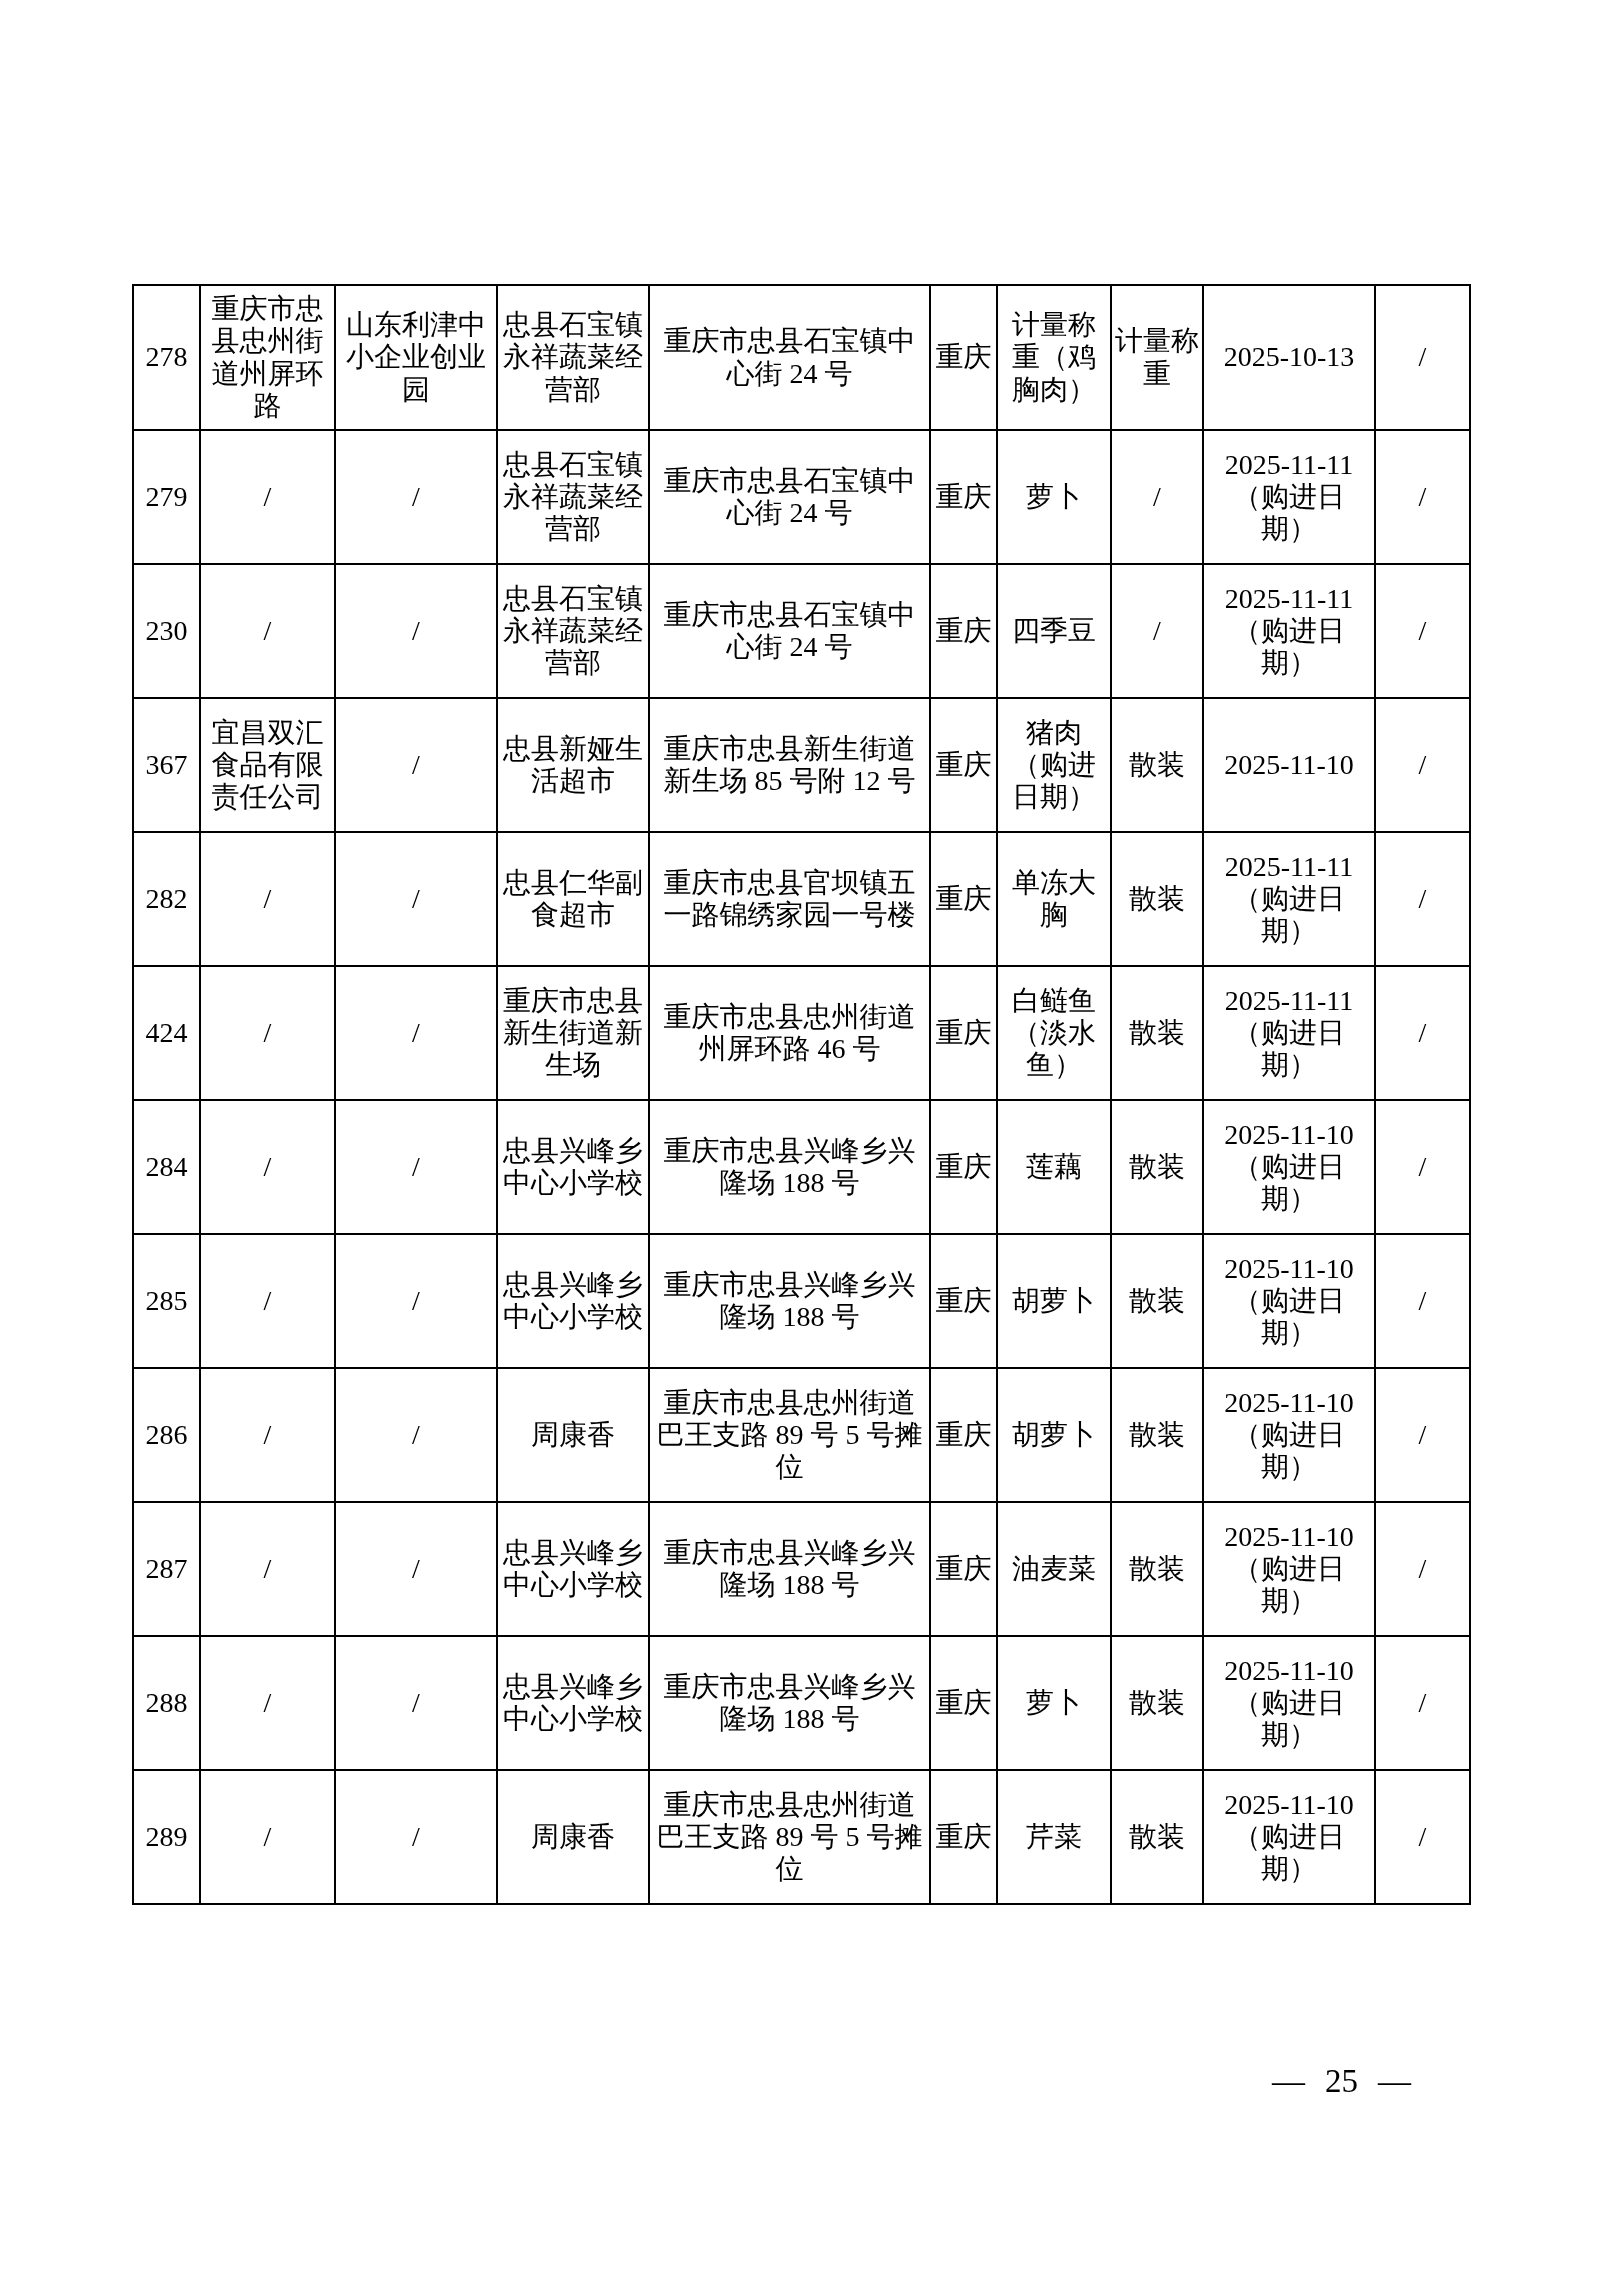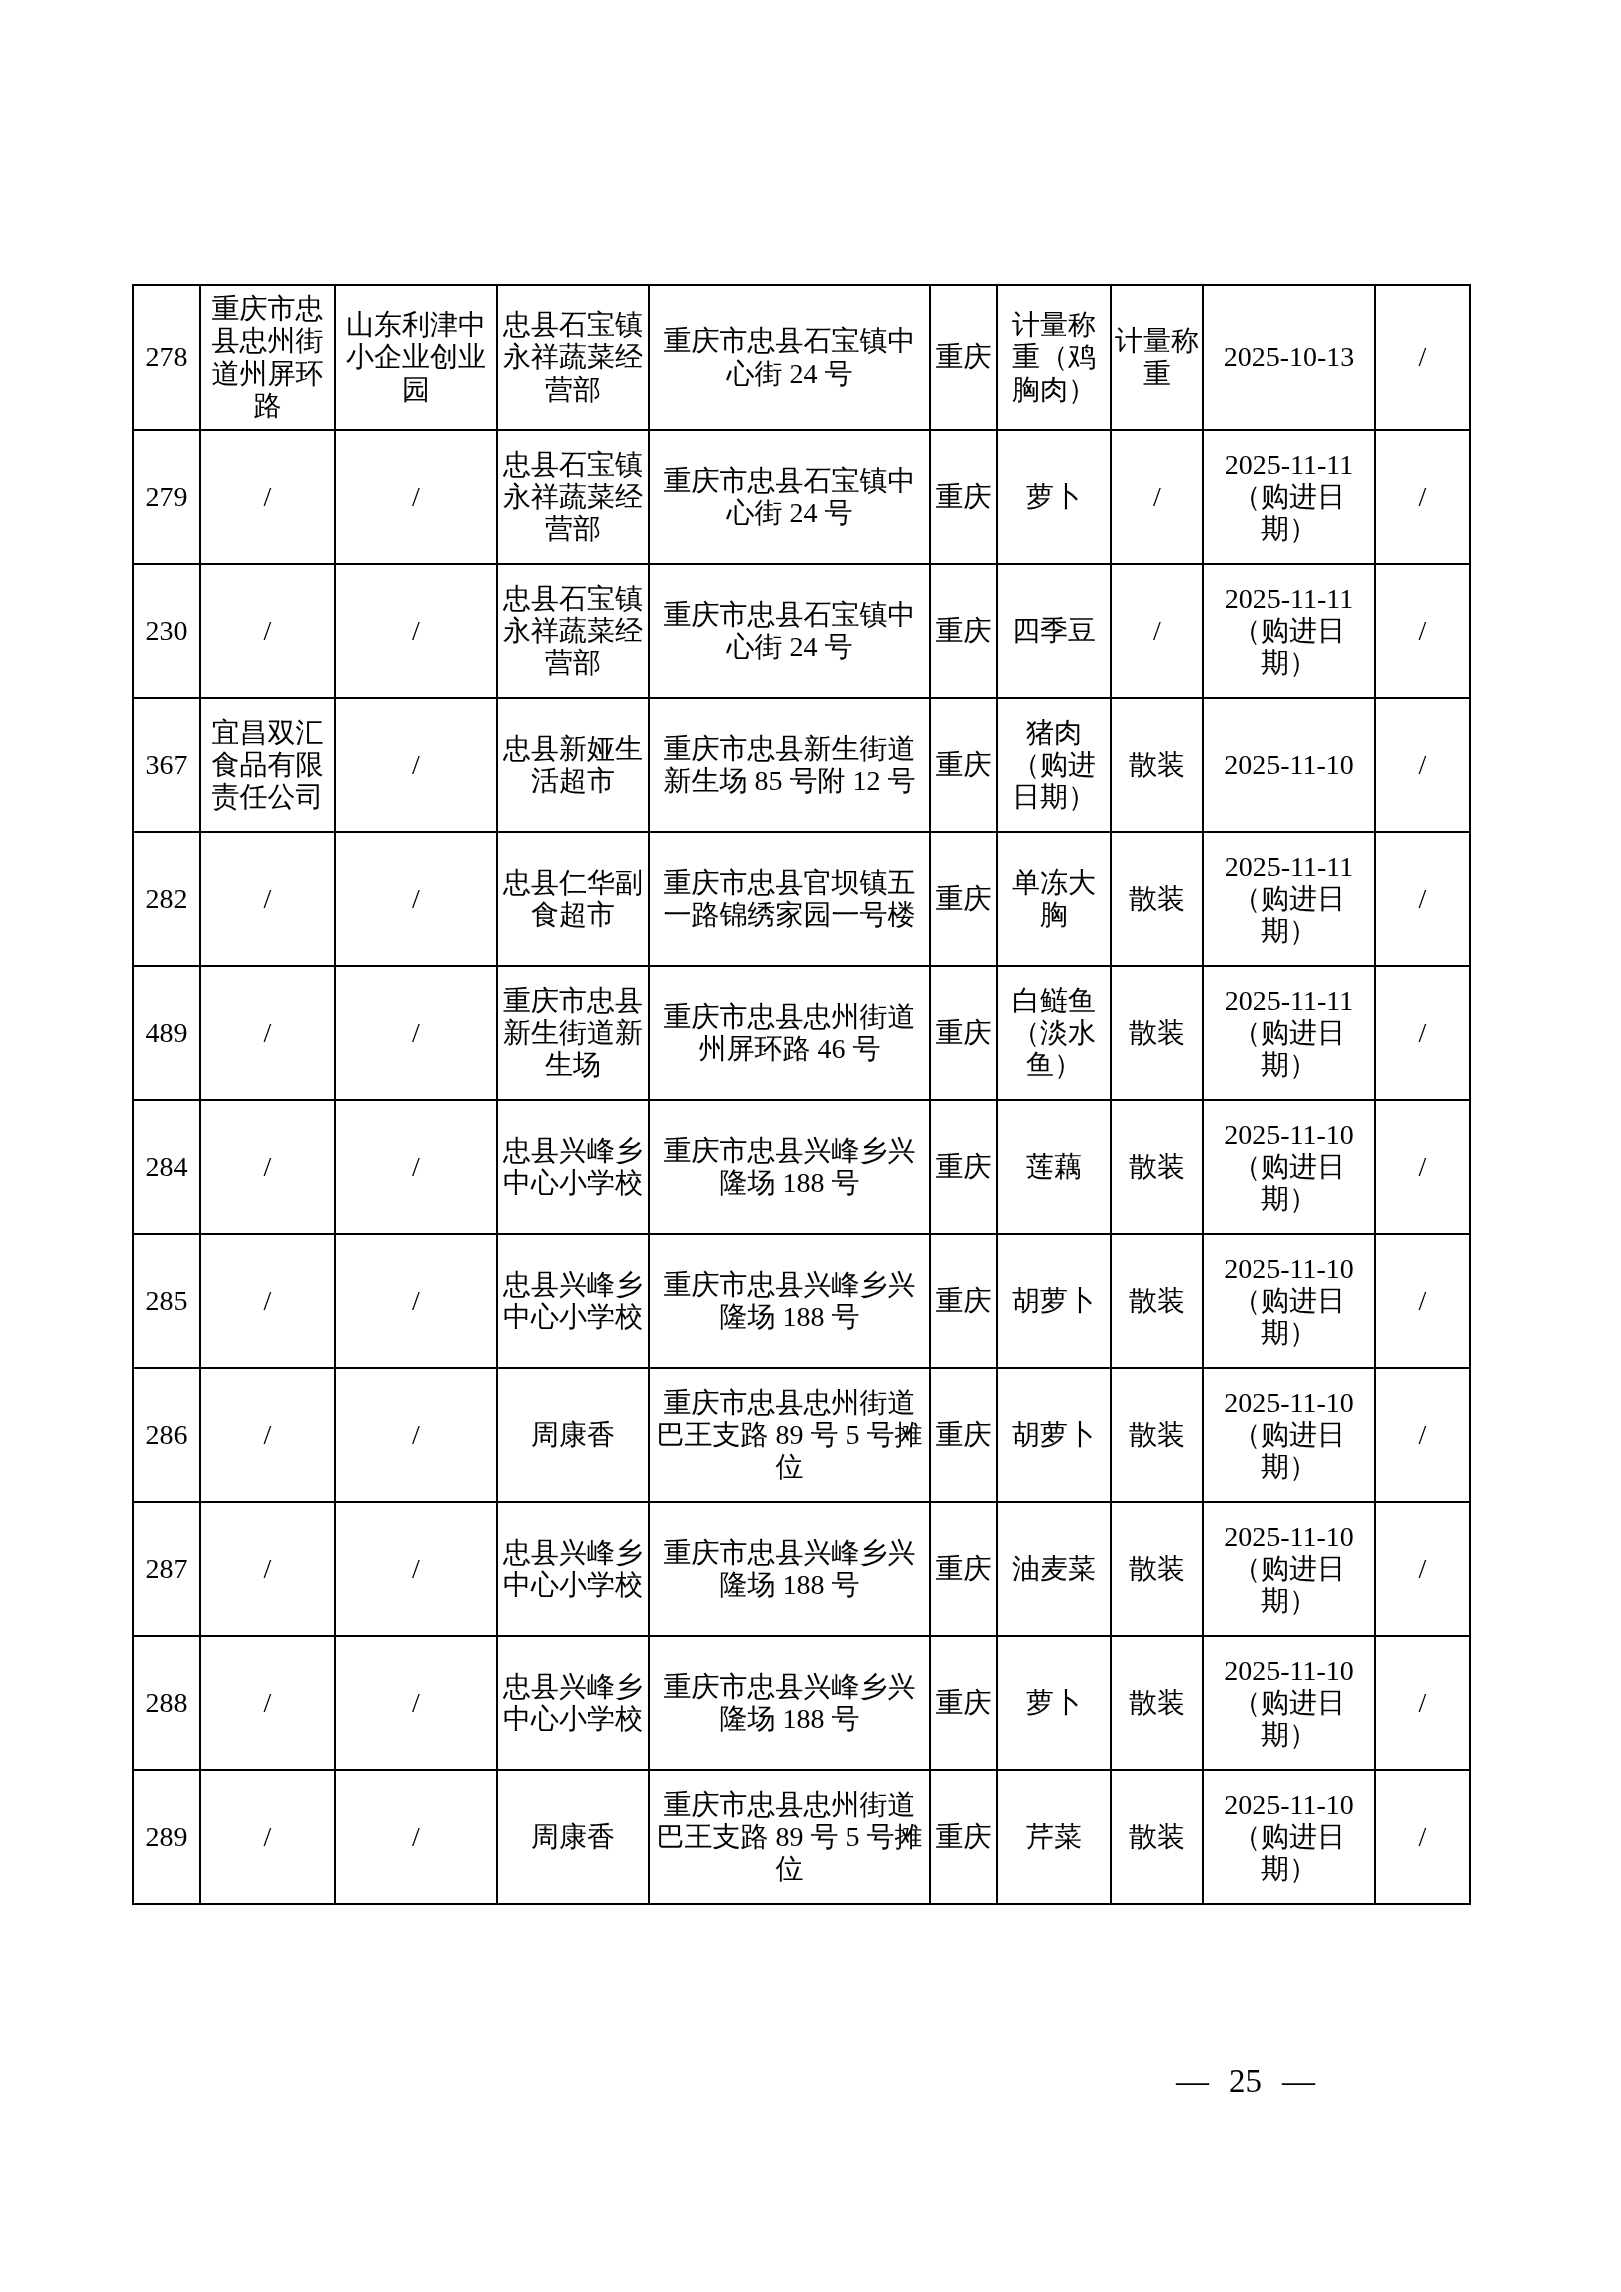--- a/index.html
+++ b/index.html
@@ -44,21 +44,21 @@
   col.c5 { width: 67px; }
   col.c6 { width: 114px; }
   col.c7 { width: 92px; }
   col.c8 { width: 172px; }
   col.c9 { width: 95px; }
   .footer {
     position: absolute;
     left: 1176px;
     top: 2063px;
     width: 235px;
-    text-align: left;
+    text-align: right;
     font-size: 33px;
     word-spacing: 11.8px;
     color: #000000;
   }
 </style>
 </head>
 <body>
 
 <div class="page">
 
@@ -133,21 +133,21 @@
           <td>忠县仁华副食超市</td>
           <td>重庆市忠县官坝镇五一路锦绣家园一号楼</td>
           <td>重庆</td>
           <td>单冻大胸</td>
           <td>散装</td>
           <td>2025-11-11
 （购进日期）</td>
           <td>/</td>
         </tr>
         <tr>
-          <td>489</td>
+          <td>424</td>
           <td>/</td>
           <td>/</td>
           <td>重庆市忠县新生街道新生场</td>
           <td>重庆市忠县忠州街道州屏环路 46 号</td>
           <td>重庆</td>
           <td>白鲢鱼（淡水鱼）</td>
           <td>散装</td>
           <td>2025-11-11
 （购进日期）</td>
           <td>/</td>

